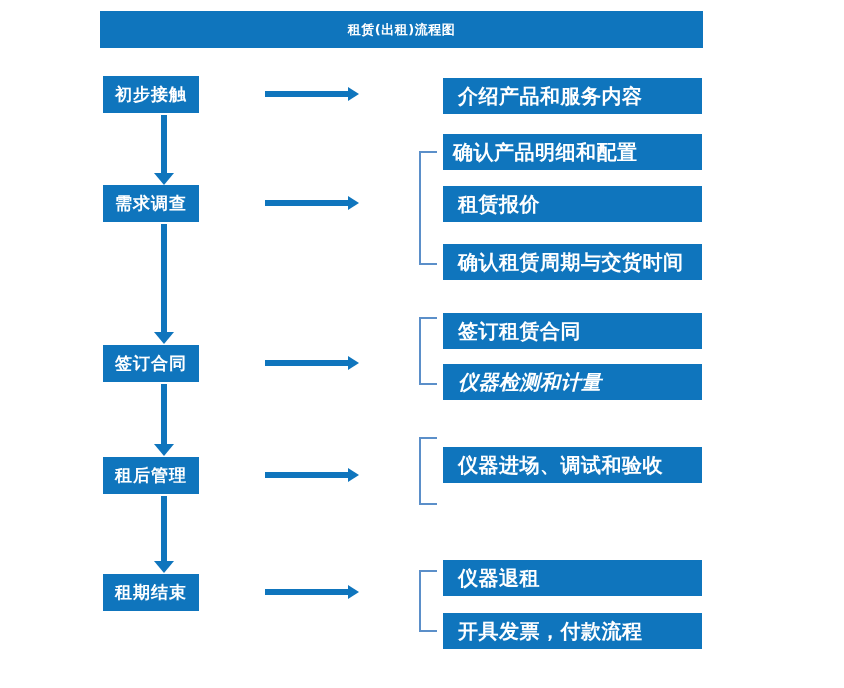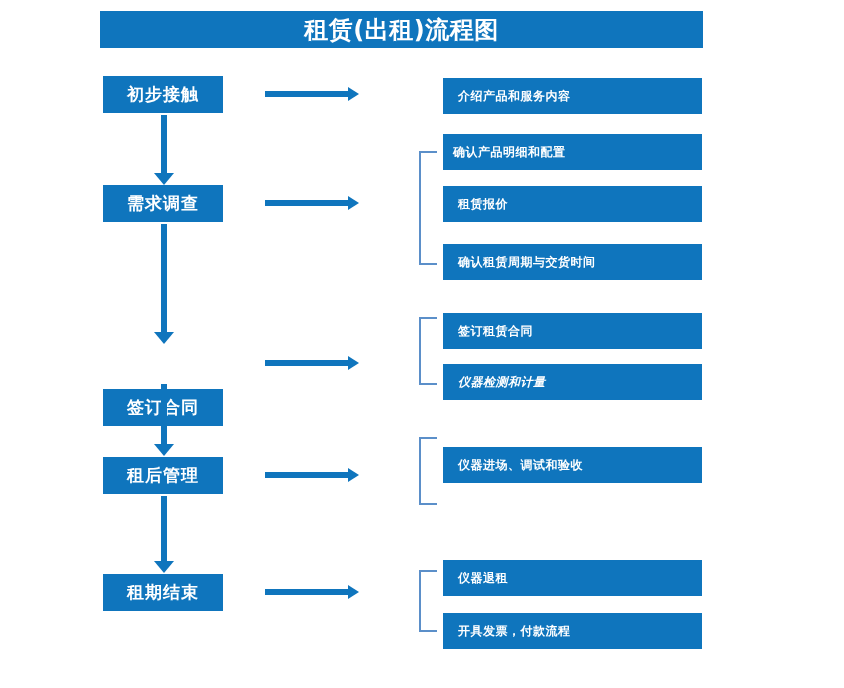--- a/index.html
+++ b/index.html
@@ -19,47 +19,47 @@
     position: absolute;
     left: 100px;
     top: 11px;
     width: 603px;
     height: 37px;
     background: #0f75bd;
     color: #ffffff;
     display: flex;
     align-items: center;
     justify-content: center;
-    font-size: 24px;
+    font-size: 13px;
     font-weight: bold;
     letter-spacing: 0.5px;
   }
   .stage-box {
     position: absolute;
-    width: 120px;
+    width: 96px;
     height: 37px;
     background: #0f75bd;
     color: #ffffff;
     display: flex;
     align-items: center;
     justify-content: center;
     font-size: 17px;
     font-weight: bold;
     letter-spacing: 1px;
   }
   .detail-box {
     position: absolute;
     left: 443px;
     width: 259px;
     height: 36px;
     background: #0f75bd;
     color: #ffffff;
     display: flex;
     align-items: center;
-    font-size: 12px;
+    font-size: 20px;
     font-weight: bold;
     padding-left: 15px;
     box-sizing: border-box;
     letter-spacing: 0.5px;
   }
   
   .v-arrow {
     position: absolute;
     width: 20px;
   }
@@ -113,21 +113,21 @@
 </style>
 </head>
 <body>
 
 <div id="canvas">
 
   <div class="title-banner">租赁(出租)流程图</div>
 
   <div class="stage-box" style="left:103px; top:76px;">初步接触</div>
   <div class="stage-box" style="left:103px; top:185px;">需求调查</div>
-  <div class="stage-box" style="left:103px; top:345px;margin-top:44px;">签订合同</div>
+  <div class="stage-box" style="left:103px; top:345px;">签订合同</div>
   <div class="stage-box" style="left:103px; top:457px;">租后管理</div>
   <div class="stage-box" style="left:103px; top:574px;">租期结束</div>
 
   <div class="v-arrow" style="left:154px; top:115px; height:70px;">
     <div class="shaft" style="height:58px;"></div>
     <div class="head" style="top:58px;"></div>
   </div>
   <div class="v-arrow" style="left:154px; top:224px; height:120px;">
     <div class="shaft" style="height:108px;"></div>
     <div class="head" style="top:108px;"></div>

